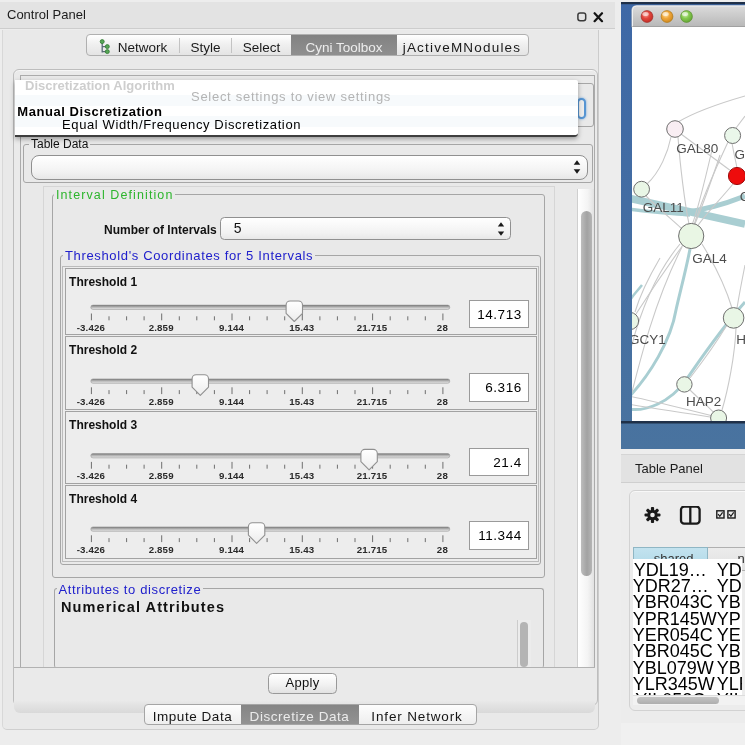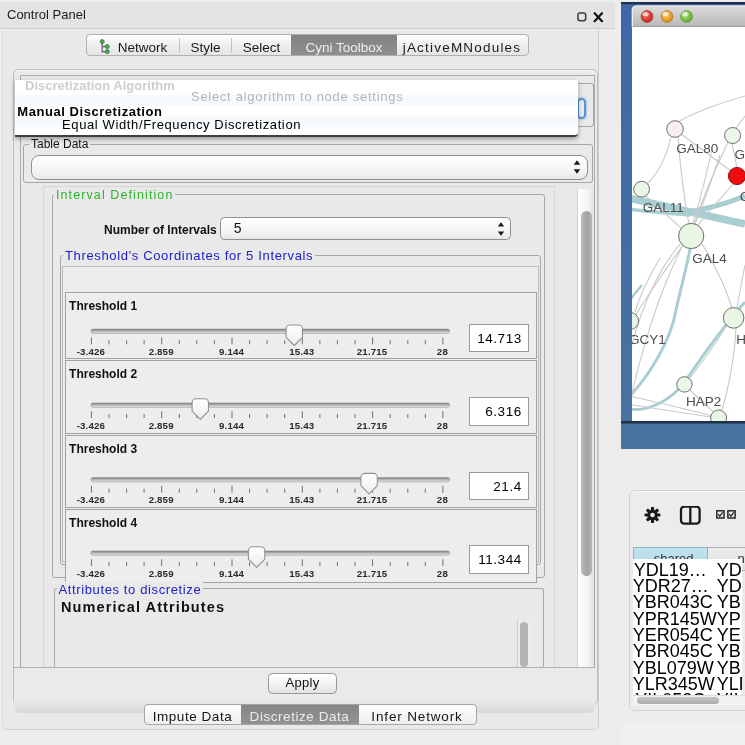--- a/index.html
+++ b/index.html
@@ -30,21 +30,21 @@
   #vsb .thumb{position:absolute;left:2.5px;top:22px;width:11px;height:365px;border-radius:6px;
        background:linear-gradient(90deg,#bdbdbd,#a2a2a2 55%,#b5b5b5);}
   
   .group{position:absolute;border:1px solid #a6a6a6;border-radius:3px;}
   .gtitle{position:absolute;font-size:12px;background:#e9e9e9;padding:0 2px;white-space:nowrap;}
   
   .combo{position:absolute;background:linear-gradient(#ffffff,#f2f2f2 70%,#e8e8e8);
          border:1px solid #909090;border-radius:4.5px;font-size:13px;color:#111;}
   .combo .arr{position:absolute;right:6px;width:8px;}
   
-  .tpanel{position:absolute;left:64.5px;width:470.5px;background:#ededed;border:1px solid #a2a2a2;margin-top:24px;}
+  .tpanel{position:absolute;left:64.5px;width:470.5px;background:#ededed;border:1px solid #a2a2a2;}
   .tlabel{position:absolute;left:3.6px;font-size:12px;font-weight:bold;color:#111;}
   .sl{position:absolute;transform:translateX(-50%);font-size:9.7px;font-weight:bold;color:#2a2a2a;letter-spacing:0.15px;}
   .vbox{position:absolute;left:403.1px;width:60.2px;height:28.5px;background:#fff;border:1px solid #9a9a9a;
         font-size:13.5px;color:#000;text-align:right;line-height:28.5px;padding-right:6px;letter-spacing:0.55px;box-sizing:border-box;}
   
   #attrlist{position:absolute;left:62px;top:620px;width:468px;height:47px;background:#fff;border:1px solid #a8a8a8;
             font-size:13px;color:#000;overflow:hidden;box-sizing:border-box;}
   #attrlist div{padding-left:17px;height:14.5px;line-height:14.5px;}
   
   #bottombar{position:absolute;left:14px;top:667px;width:581px;height:46px;
@@ -390,20 +390,23 @@
         <text x="692.3" y="262.5">GAL4</text>
         <text x="629" y="343.5">GCY1</text>
         <text x="736.3" y="344">HIS4</text>
         <text x="685.9" y="405.5">HAP2</text>
       </g>
     </g>
   </svg>
   </div>
 
   
+  <div id="tpbar">
+      <span class="t">Table Panel</span>
+    </div>
   <div id="twin">
     <svg class="abs" style="left:14px;top:15px" width="106" height="20" viewBox="0 0 106 20">
 
       <g transform="translate(8.5,9)">
         <g fill="#1a1a1a">
           <circle r="5.2"></circle>
           <g>
             <rect x="-1.6" y="-8" width="3.2" height="16" rx="1"></rect>
             <rect x="-1.6" y="-8" width="3.2" height="16" rx="1" transform="rotate(45)"></rect>
             <rect x="-1.6" y="-8" width="3.2" height="16" rx="1" transform="rotate(90)"></rect>
@@ -468,17 +471,17 @@
   </div>
   <div id="hsb">
       <div class="thumb"></div>
     </div>
 
   
   <div id="popup">
     <div style="position:absolute;left:0;top:15px;width:100%;height:10.5px;background:#eef3f9;opacity:0.45"></div>
     <div style="position:absolute;left:0;top:36px;width:100%;height:10.5px;background:#eef3f9;opacity:0.45"></div>
     <div class="ghost">Discretization Algorithm</div>
-    <div class="hint">Select algorithm to node settings</div>
+    <div class="hint">Select settings to view settings</div>
     <div class="i1">Manual Discretization</div>
     <div class="i2">Equal Width/Frequency Discretization</div>
   </div>
 
 </div>
 </body></html>

